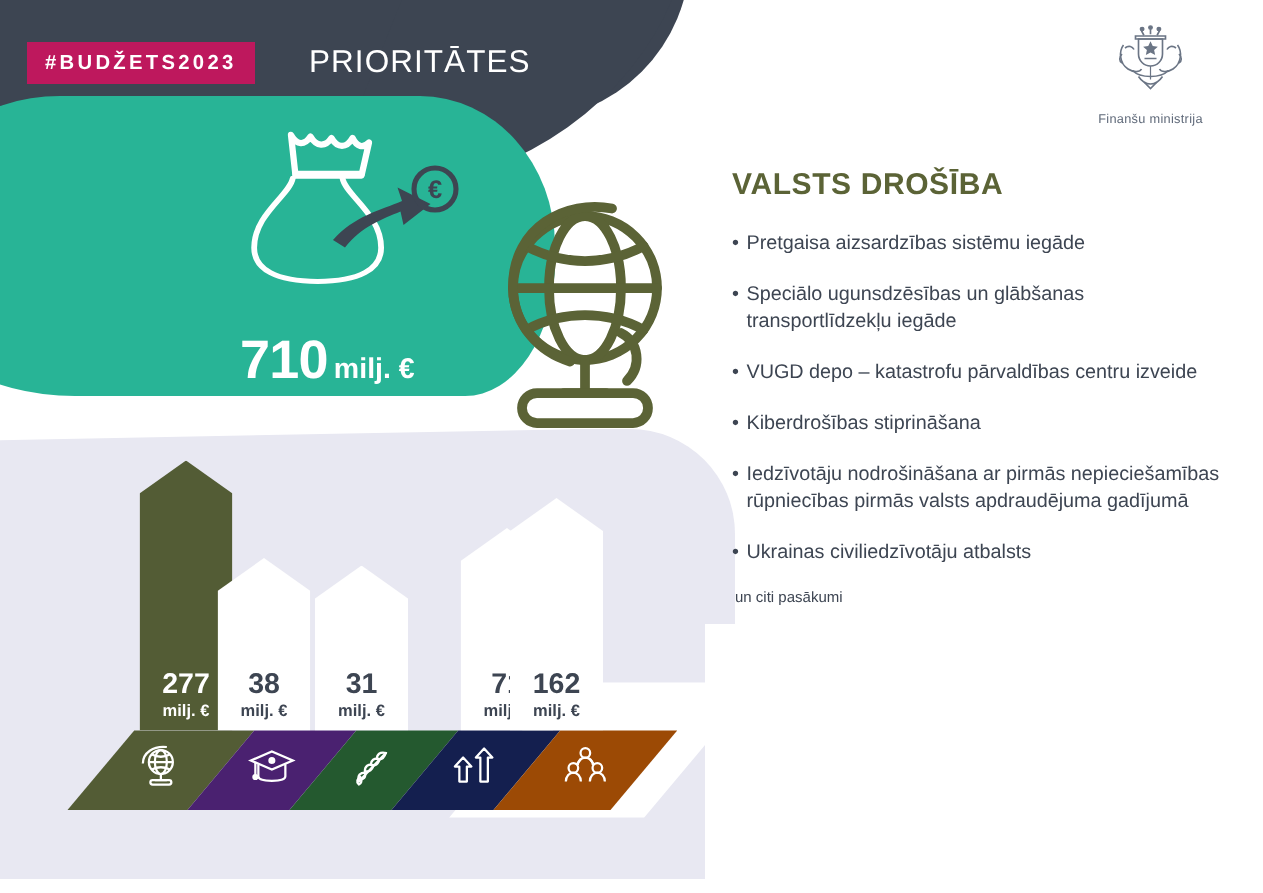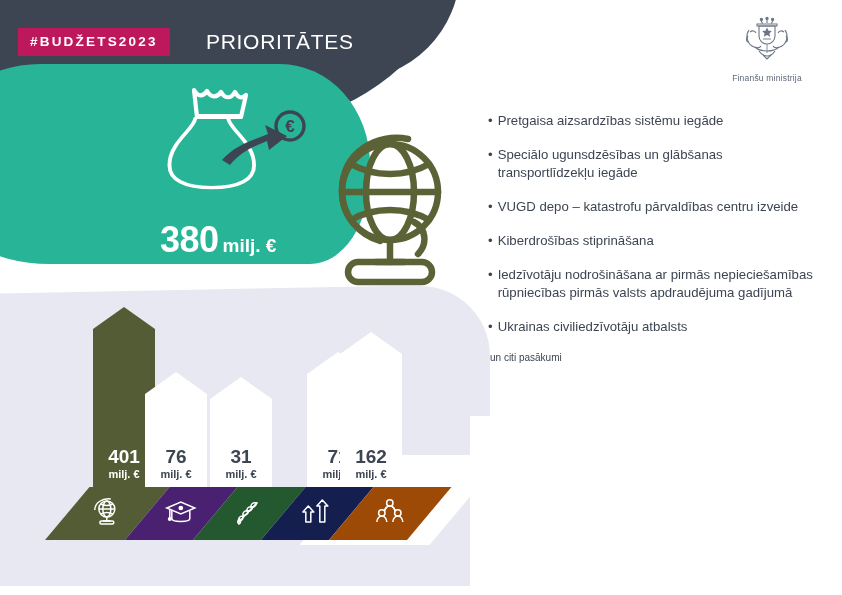--- a/index.html
+++ b/index.html
@@ -212,21 +212,21 @@
         <path d="M72 78 c14 -16 32 -20 46 -26 l-3 -9 l22 11 l-18 14 l-2 -9 c-12 5 -26 10 -37 24 z"></path>
       </g>
       <g fill="none" stroke="#3d4552" stroke-width="3.4">
         <circle cx="140" cy="44" r="14"></circle>
       </g>
       <text x="140" y="50" font-family="Liberation Sans, sans-serif" font-size="17" font-weight="bold" fill="#3d4552" text-anchor="middle">€</text>
     </svg>
   </span>
 
   <div class="money-amount">
-    <span class="big">380</span><span class="small">milj. €</span>
+    <span class="big">710</span><span class="small">milj. €</span>
   </div>
 
   <span class="globe-icon">
     <svg width="130" height="165" viewBox="0 0 130 165">
       <g fill="none" stroke="#5b6336" stroke-width="6.5" stroke-linecap="round">
         <circle cx="72" cy="62" r="48"></circle>
         <ellipse cx="72" cy="62" rx="24" ry="48"></ellipse>
         <path d="M24 62 h96"></path>
         <path d="M33 34 c12 7 27 10 39 10 c12 0 27 -3 39 -10"></path>
         <path d="M33 90 c12 -7 27 -10 39 -10 c12 0 27 3 39 10"></path>
@@ -307,42 +307,43 @@
             <circle cx="24" cy="15" r="3.2"></circle>
             <path d="M19 24 c0 -3.5 2.5 -6 5 -6 c2.5 0 5 2.5 5 6"></path>
             <path d="M13 9 l-3 4 M19 9 l3 4"></path>
           </g>
             </svg>
         </span>
       </div>
     </div>
 
     <div class="bar olive" style="left:93px; height:180px;">
-      <span class="bar-val">401</span>
+      <span class="bar-val">277</span>
       <span class="bar-unit">milj. €</span>
     </div>
     <div class="bar white" style="left:145px; height:115px;">
-      <span class="bar-val">76</span>
+      <span class="bar-val">38</span>
       <span class="bar-unit">milj. €</span>
     </div>
     <div class="bar white" style="left:210px; height:110px;">
       <span class="bar-val">31</span>
       <span class="bar-unit">milj. €</span>
     </div>
     <div class="bar white" style="left:275px; height:135px;margin-left:32px;">
       <span class="bar-val">71</span>
       <span class="bar-unit">milj. €</span>
     </div>
     <div class="bar white" style="left:340px; height:155px;text-align:right;">
       <span class="bar-val">162</span>
       <span class="bar-unit">milj. €</span>
     </div>
   </div>
 
   <div class="panel">
+    <div class="panel-title">VALSTS DROŠĪBA</div>
 
     <div class="bullet">
       <span class="dot">•</span>
       <span>Pretgaisa aizsardzības sistēmu iegāde</span>
     </div>
     <div class="bullet">
       <span class="dot">•</span>
       <span>Speciālo ugunsdzēsības un glābšanas transportlīdzekļu iegāde</span>
     </div>
     <div class="bullet">

